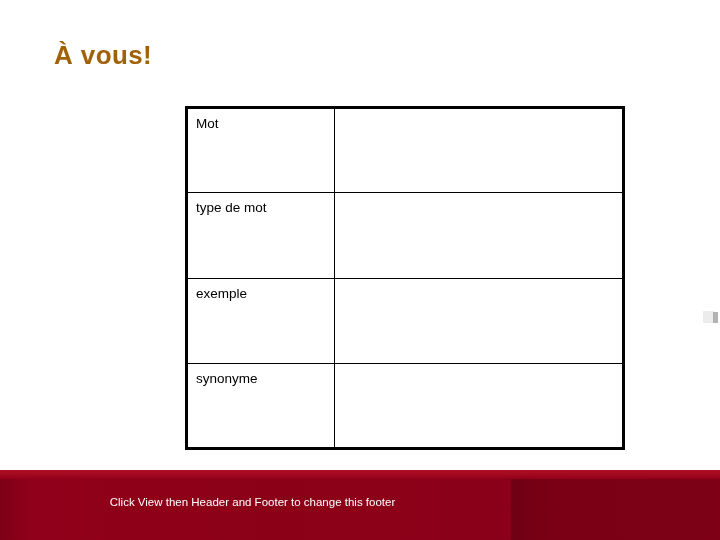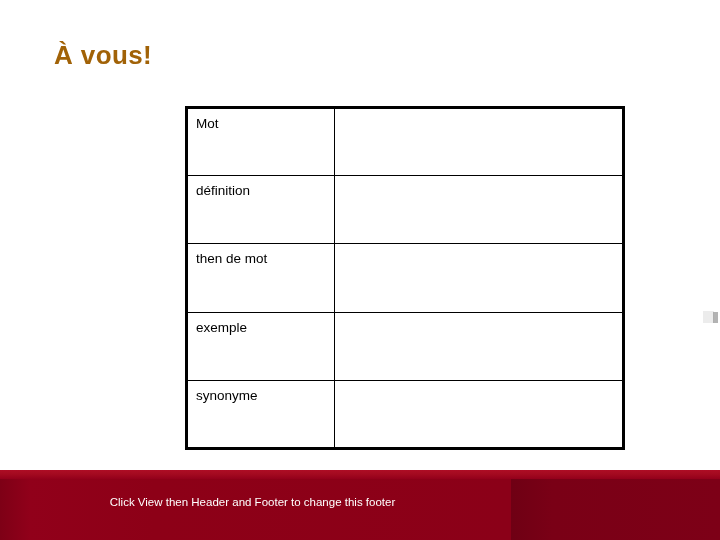--- a/index.html
+++ b/index.html
@@ -139,25 +139,21 @@
 
   <div id="slide-title">À vous!</div>
 
   <table id="vocab-table">
     <tbody>
       <tr>
         <td class="label-cell">Mot</td>
         <td class="blank-cell"></td>
       </tr>
       <tr>
-        <td class="label-cell">définition</td>
-        <td class="blank-cell"></td>
-      </tr>
-      <tr>
-        <td class="label-cell">then de mot</td>
+        <td class="label-cell">type de mot</td>
         <td class="blank-cell"></td>
       </tr>
       <tr>
         <td class="label-cell">exemple</td>
         <td class="blank-cell"></td>
       </tr>
       <tr>
         <td class="label-cell">synonyme</td>
         <td class="blank-cell"></td>
       </tr>

